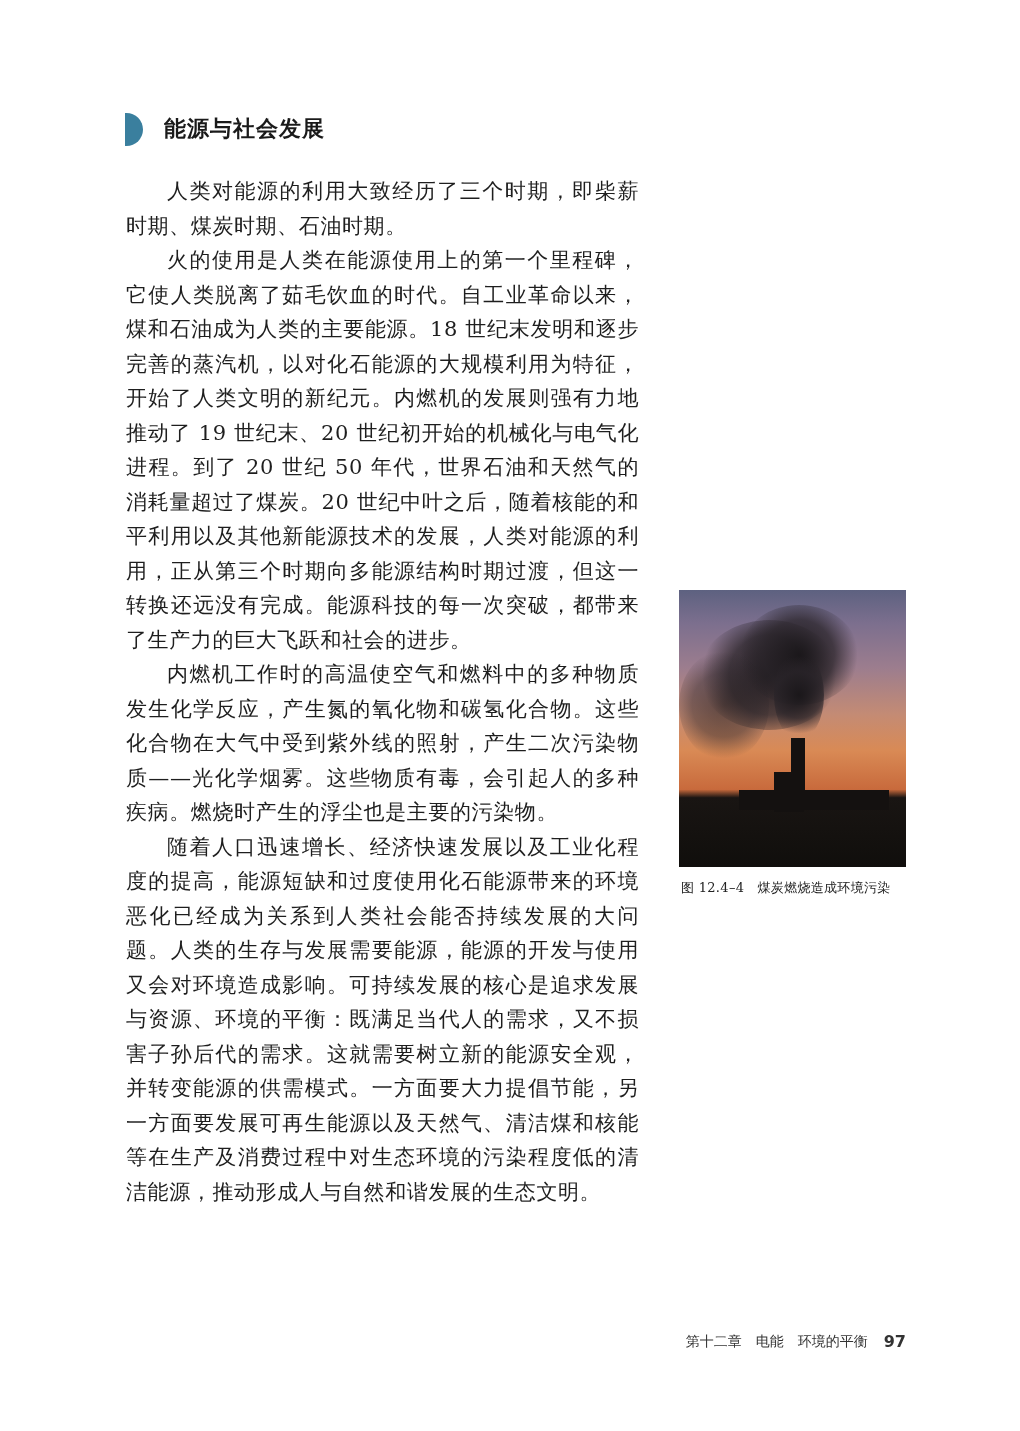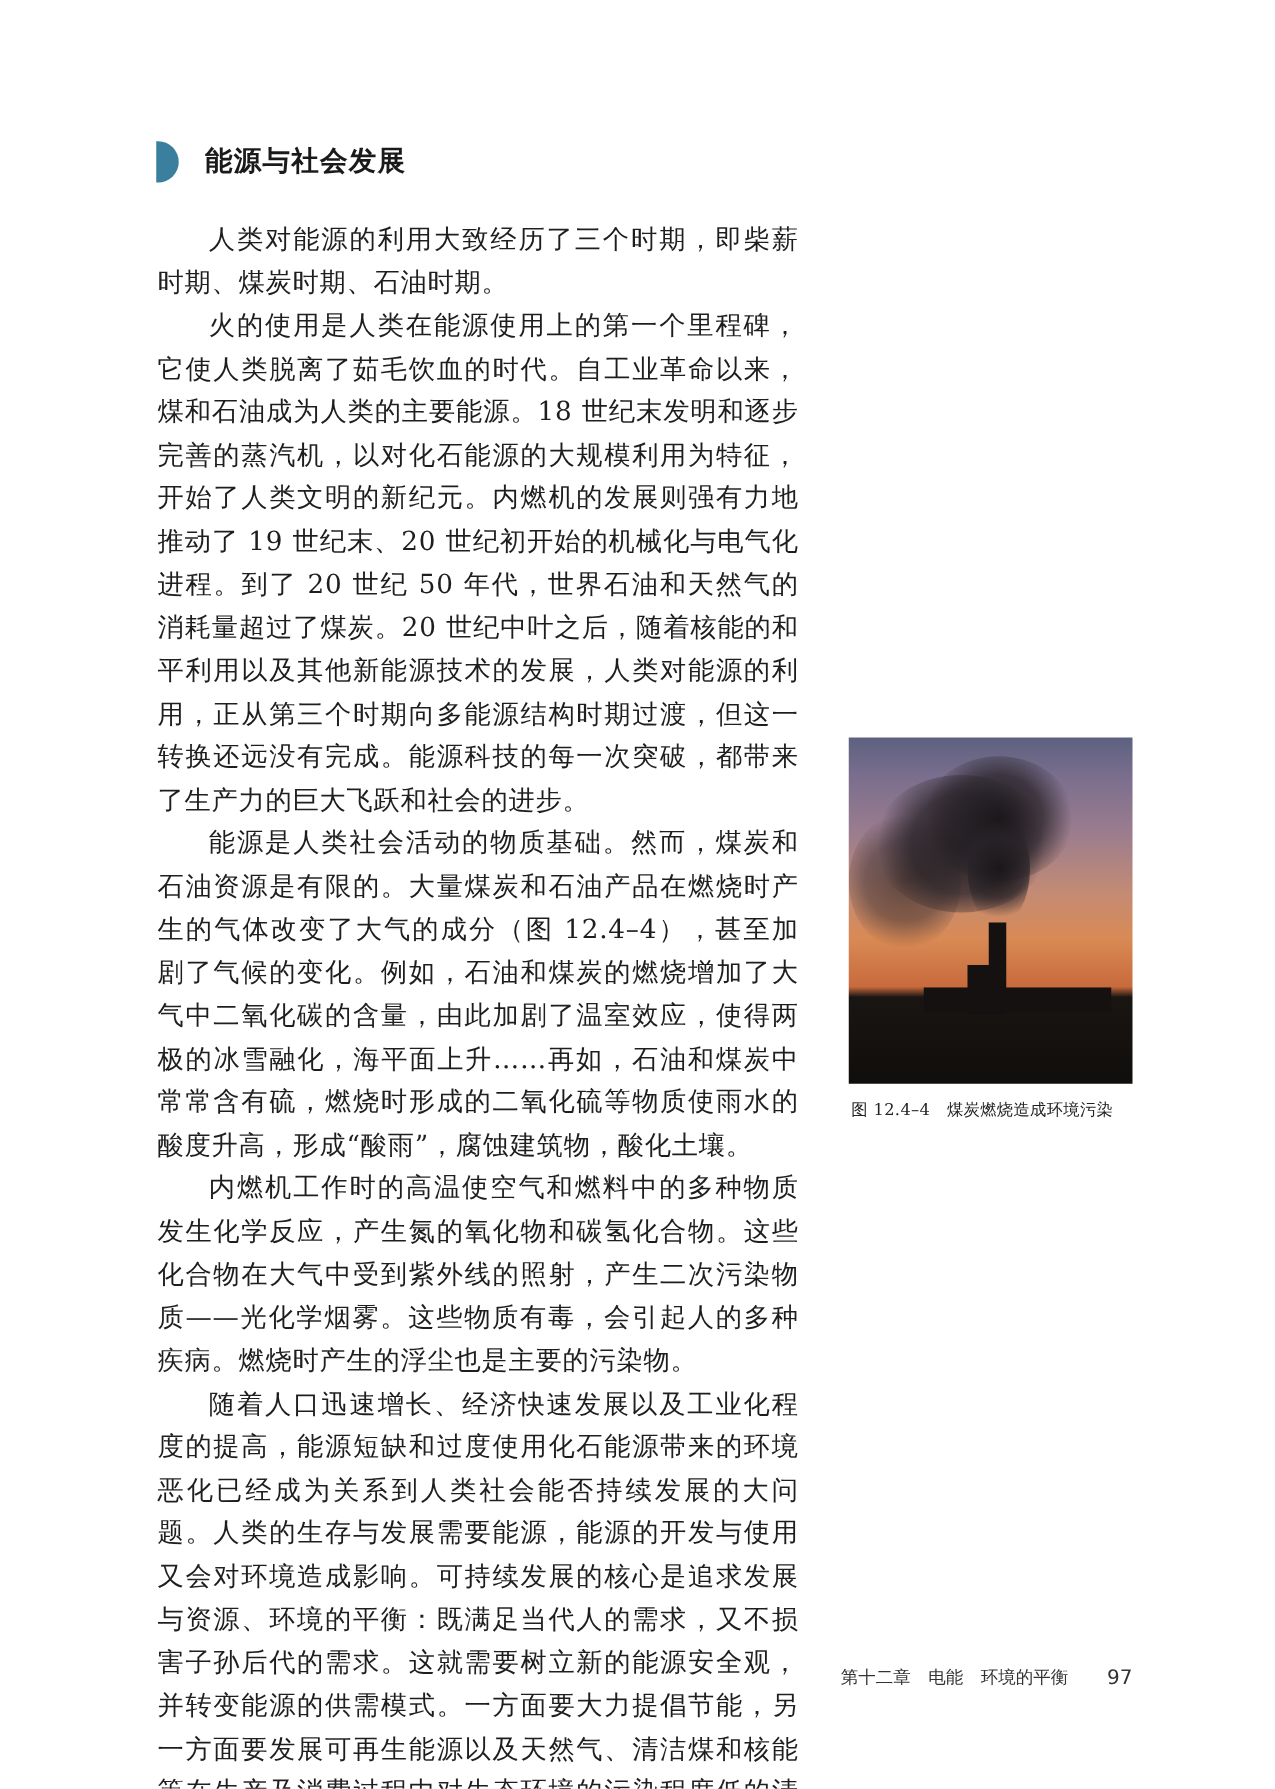--- a/index.html
+++ b/index.html
@@ -96,35 +96,35 @@
       top: 1332px;
       display: flex;
       align-items: flex-end;
       font-family: "DejaVu Sans", "Liberation Sans", sans-serif;
       font-size: 14px;
       color: #333;
     }
     .footer span { margin-left: 14px; }
     .footer .page-number {
       font-size: 16px;
-      margin-left: 31px;
+      margin-left: 16px;
+      font-weight: bold;
     }
   </style>
 </head>
 <body>
 
 <div class="section-heading">
   <div class="heading-marker"></div>
   <div class="heading-title">能源与社会发展</div>
 </div>
 
 <div class="body-text">
   <p class="para">人类对能源的利用大致经历了三个时期，即柴薪时期、煤炭时期、石油时期。</p>
   <p class="para">火的使用是人类在能源使用上的第一个里程碑，它使人类脱离了茹毛饮血的时代。自工业革命以来，煤和石油成为人类的主要能源。18 世纪末发明和逐步完善的蒸汽机，以对化石能源的大规模利用为特征，开始了人类文明的新纪元。内燃机的发展则强有力地推动了 19 世纪末、20 世纪初开始的机械化与电气化进程。到了 20 世纪 50 年代，世界石油和天然气的消耗量超过了煤炭。20 世纪中叶之后，随着核能的和平利用以及其他新能源技术的发展，人类对能源的利用，正从第三个时期向多能源结构时期过渡，但这一转换还远没有完成。能源科技的每一次突破，都带来了生产力的巨大飞跃和社会的进步。</p>
-  <p class="para">能源是人类社会活动的物质基础。然而，煤炭和石油资源是有限的。大量煤炭和石油产品在燃烧时产生的气体改变了大气的成分（图 12.4–4），甚至加剧了气候的变化。例如，石油和煤炭的燃烧增加了大气中二氧化碳的含量，由此加剧了温室效应，使得两极的冰雪融化，海平面上升……再如，石油和煤炭中常常含有硫，燃烧时形成的二氧化硫等物质使雨水的酸度升高，形成“酸雨”，腐蚀建筑物，酸化土壤。</p>
   <p class="para">内燃机工作时的高温使空气和燃料中的多种物质发生化学反应，产生氮的氧化物和碳氢化合物。这些化合物在大气中受到紫外线的照射，产生二次污染物质——光化学烟雾。这些物质有毒，会引起人的多种疾病。燃烧时产生的浮尘也是主要的污染物。</p>
   <p class="para">随着人口迅速增长、经济快速发展以及工业化程度的提高，能源短缺和过度使用化石能源带来的环境恶化已经成为关系到人类社会能否持续发展的大问题。人类的生存与发展需要能源，能源的开发与使用又会对环境造成影响。可持续发展的核心是追求发展与资源、环境的平衡：既满足当代人的需求，又不损害子孙后代的需求。这就需要树立新的能源安全观，并转变能源的供需模式。一方面要大力提倡节能，另一方面要发展可再生能源以及天然气、清洁煤和核能等在生产及消费过程中对生态环境的污染程度低的清洁能源，推动形成人与自然和谐发展的生态文明。</p>
 </div>
 
 <div class="figure">
   <div class="figure-image" title="烟囱冒出黑烟的工厂剪影，背景为日落天空">
     <div class="smoke" style="left:20px; top:30px; width:140px; height:110px;"></div>
     <div class="smoke" style="left:60px; top:15px; width:120px; height:100px;"></div>
     <div class="smoke" style="left:0px; top:60px; width:90px; height:110px; opacity:0.6;"></div>
     <div class="smoke" style="left:95px; top:60px; width:50px; height:90px;"></div>

